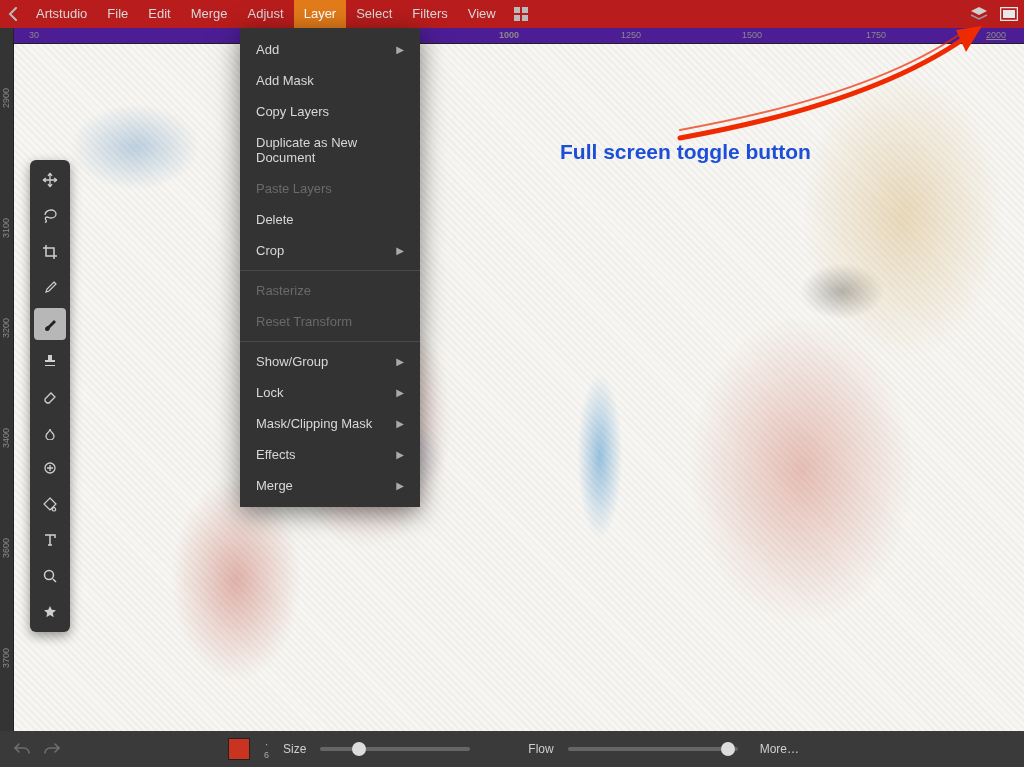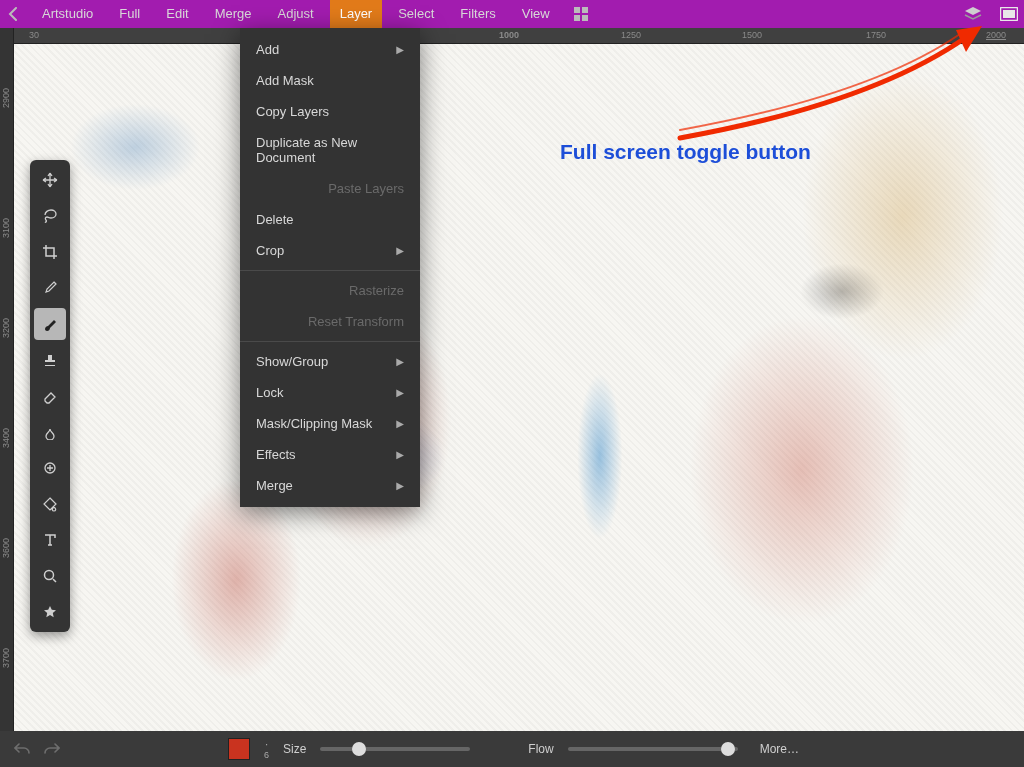--- a/index.html
+++ b/index.html
@@ -2,47 +2,47 @@
 <html><head>
 <meta charset="utf-8">
 <style>
   * { margin: 0; padding: 0; box-sizing: border-box; font-family: -apple-system, "Helvetica Neue", Arial, sans-serif; }
   html, body { width: 1024px; height: 767px; overflow: hidden; background: #2b2b2b; }
   .app { position: relative; width: 1024px; height: 767px; background: #ffffff; }
 
   
   .menubar {
     position: absolute; left: 0; top: 0; right: 0; height: 28px;
-    background: #a21caf; color: #d8d8d8; display: flex; align-items: center;
-    font-size: 13px; z-index: 40; gap: 6px;
+    background: #b91c1c; color: #d8d8d8; display: flex; align-items: center;
+    font-size: 13px; z-index: 40;
   }
   .menubar .back {
     width: 26px; height: 28px; display: flex; align-items: center; justify-content: center;
     color: #bbb;
   }
   .menubar .menu-item { padding: 0 10px; height: 28px; line-height: 28px; cursor: pointer; }
   .menubar .menu-item.active { background: #e27b1a; color: #fff; }
   .menubar .spacer { flex: 1; }
   .menubar .icon-btn { width: 30px; height: 28px; display: flex; align-items: center; justify-content: center; color: #ccc; }
 
   
   .dropdown {
     position: absolute; left: 240px; top: 28px; width: 180px;
     background: #333333; color: #d8d8d8; font-size: 13px;
     padding: 6px 0; z-index: 50; box-shadow: 0 6px 24px rgba(0,0,0,.5);
   }
   .dropdown .mi { padding: 8px 16px; display: flex; align-items: center; justify-content: space-between; cursor: pointer; }
-  .dropdown .mi.disabled { color: #6a6a6a; cursor: default; justify-content: flex-end; }
+  .dropdown .mi.disabled { color: #6a6a6a; cursor: default; }
   .dropdown .sep { height: 1px; background: #4a4a4a; margin: 4px 0; }
   .dropdown .arrow { font-size: 10px; color: #aaa; }
 
   
   .ruler-top {
     position: absolute; left: 14px; top: 28px; right: 0; height: 16px;
-    background: #404040; color: #8a8a8a; font-size: 9px;
+    background: #4c1d95; color: #8a8a8a; font-size: 9px;
     display: flex; align-items: center; overflow: hidden; z-index: 30;
     border-bottom: 1px solid #222;
   }
   .ruler-top span { position: absolute; top: 2px; }
   .ruler-left {
     position: absolute; left: 0; top: 28px; width: 14px; bottom: 36px;
     background: #343434; color: #8a8a8a; font-size: 9px; z-index: 30;
     border-right: 1px solid #222;
   }
   .ruler-left span { position: absolute; left: 1px; writing-mode: vertical-rl; transform: rotate(180deg); }
@@ -137,21 +137,21 @@
       <span style="top: 620px;">3700</span>
     </div>
 
   <div class="menubar">
     <div class="back">
       <svg width="10" height="14" viewBox="0 0 10 14">
           <path d="M8 1 L2 7 L8 13" stroke="#bbb" stroke-width="2" fill="none" stroke-linecap="round"></path>
         </svg>
     </div>
     <div class="menu-item">Artstudio</div>
-    <div id="menu-items" style="display: contents;"><div class="menu-item">Full</div><div class="menu-item">Edit</div><div class="menu-item">Merge</div><div class="menu-item">Adjust</div><div class="menu-item active">Layer</div><div class="menu-item">Select</div><div class="menu-item">Filters</div><div class="menu-item">View</div></div>
+    <div id="menu-items" style="display: contents;"><div class="menu-item">File</div><div class="menu-item">Edit</div><div class="menu-item">Merge</div><div class="menu-item">Adjust</div><div class="menu-item active">Layer</div><div class="menu-item">Select</div><div class="menu-item">Filters</div><div class="menu-item">View</div></div>
     <div class="icon-btn">
       <svg width="14" height="14" viewBox="0 0 14 14">
           <rect x="0" y="0" width="6" height="6" fill="#bbb"></rect>
           <rect x="8" y="0" width="6" height="6" fill="#bbb"></rect>
           <rect x="0" y="8" width="6" height="6" fill="#bbb"></rect>
           <rect x="8" y="8" width="6" height="6" fill="#bbb"></rect>
         </svg>
     </div>
     <div class="spacer"></div>
     <div class="icon-btn">

